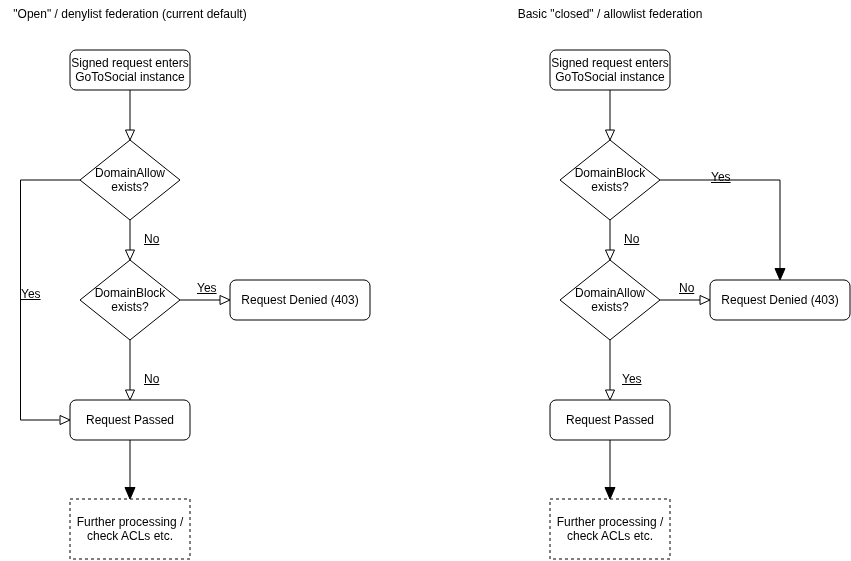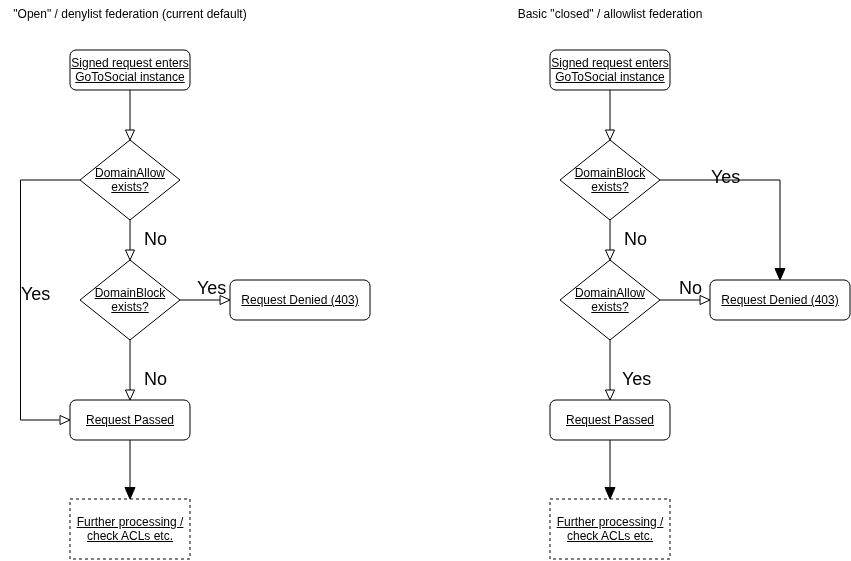--- a/index.html
+++ b/index.html
@@ -16,24 +16,24 @@
   .shape-dashed{fill:#ffffff;stroke:#000000;stroke-width:1;stroke-dasharray:3 3;}
   .edge{fill:none;stroke:#000000;stroke-width:1;stroke-miterlimit:10;}
   .arrow-open{fill:#ffffff;stroke:#000000;stroke-width:1;stroke-miterlimit:10;}
   .arrow-filled{fill:#000000;stroke:#000000;stroke-width:1;}
   .chart-title{
     position:absolute;top:7px;transform:translateX(-50%);
     font-size:12px;line-height:14px;white-space:nowrap;
   }
   .node-label{
     position:absolute;display:flex;align-items:center;justify-content:center;
-    text-align:center;font-size:12px;line-height:14px;white-space:pre-line;text-decoration:underline;
+    text-align:center;font-size:12px;line-height:14px;white-space:pre-line;
   }
   .edge-label{
-    position:absolute;font-size:18px;line-height:12px;white-space:nowrap;
+    position:absolute;font-size:12px;line-height:12px;white-space:nowrap;text-decoration:underline;
   }
 </style>
 </head>
 <body>
 
 <div class="canvas">
 
   <svg width="851" height="561" viewBox="0 0 851 561">
 
     <path class="edge" d="M130,90 L130,130"></path>

